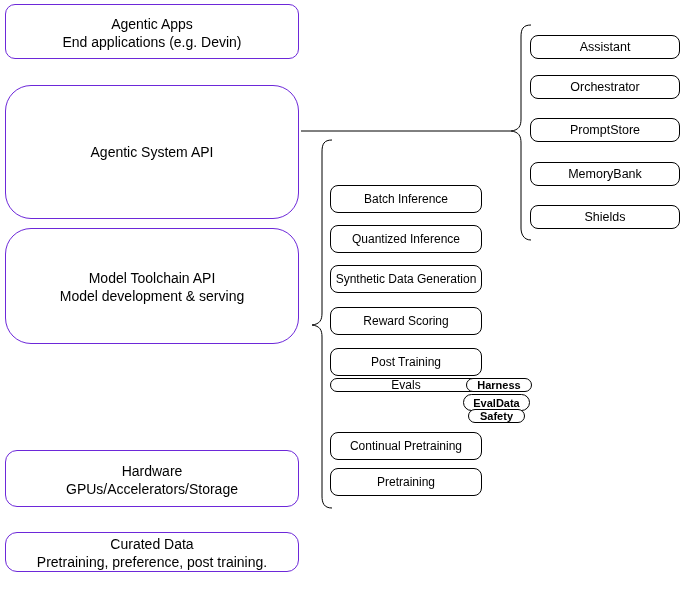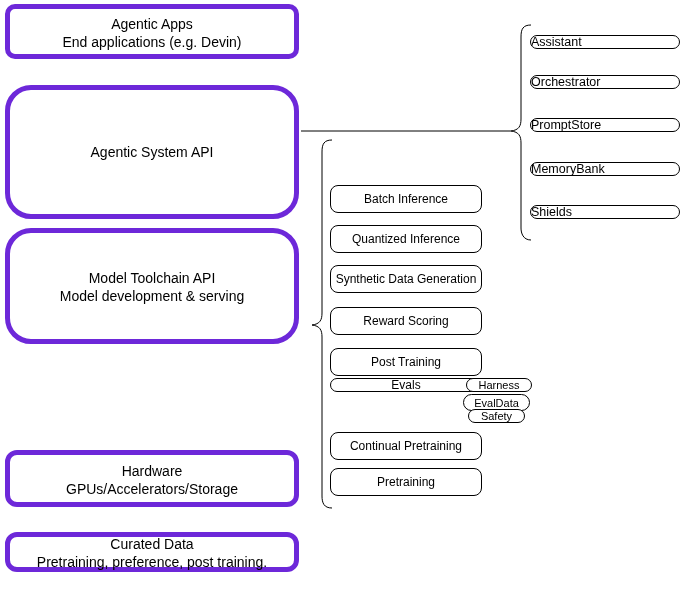--- a/index.html
+++ b/index.html
@@ -14,21 +14,21 @@
     width: 682px;
     height: 591px;
     background: #ffffff;
     overflow: hidden;
   }
   
   .lbox {
     position: absolute;
     left: 5px;
     width: 294px;
-    border: 5px solid #6d28d9;
+    border: 1px solid #6d28d9;
     background: #ffffff;
     display: flex;
     flex-direction: column;
     align-items: center;
     justify-content: center;
     gap: 4px;
     text-align: center;
     box-sizing: border-box;
   }
   .ltitle { font-size: 14px; line-height: 16px; }
@@ -47,43 +47,45 @@
     justify-content: center;
     font-size: 12px;
     white-space: nowrap;
     box-sizing: border-box;
   }
   
   .rbox {
     position: absolute;
     left: 530px;
     width: 150px;
-    height: 14px;
+    height: 24px;
     border: 1px solid #000000;
     border-radius: 8px;
     background: #ffffff;
     display: flex;
     align-items: center;
+    justify-content: center;
     font-size: 12.5px;
     white-space: nowrap;
     box-sizing: border-box;
   }
   
   .pill {
     position: absolute;
     border: 1px solid #000000;
     border-radius: 999px;
     background: #ffffff;
     display: flex;
     align-items: center;
     justify-content: center;
     font-size: 11px;
     white-space: nowrap;
     box-sizing: border-box;
     z-index: 3;
+    font-weight: bold;
   }
   .overlay {
     position: absolute;
     left: 0;
     top: 0;
     width: 682px;
     height: 591px;
     z-index: 1;
     pointer-events: none;
   }

